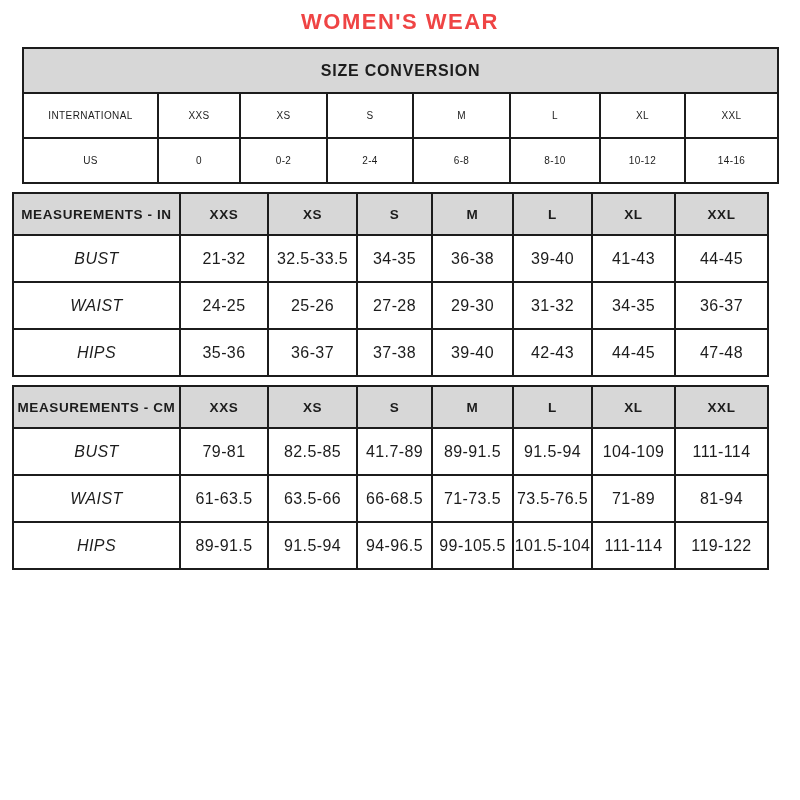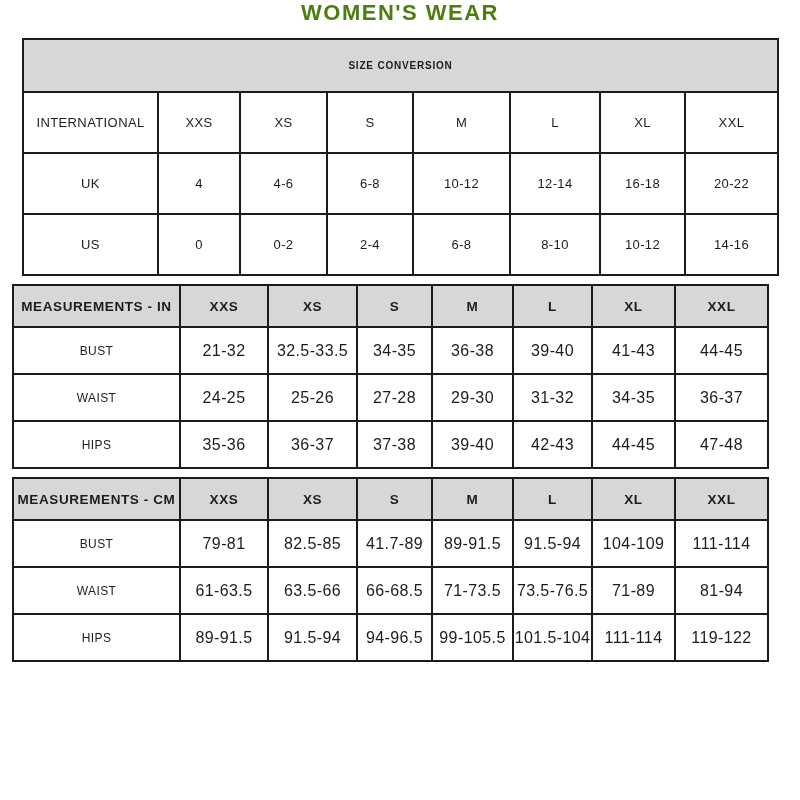--- a/index.html
+++ b/index.html
@@ -10,58 +10,59 @@
     width: 800px;
     height: 800px;
     overflow: hidden;
   }
   .page { width: 800px; height: 800px; }
   .title {
     text-align: center;
     font-size: 22px;
     font-weight: bold;
     letter-spacing: 1.5px;
-    color: #4d7c0f;
+    padding-top: 9px;
+    color: #ef4444;
   }
   table {
     border-collapse: collapse;
     table-layout: fixed;
     margin-left: 22px;
     width: 756px;
   }
   #size-table { margin-top: 12px; }
   #in-table, #cm-table { margin-top: 8px; margin-left: 12px; }
   td, th {
     border: 2px solid #1c1c1c;
     text-align: center;
     vertical-align: middle;
     letter-spacing: 0.4px;
     font-weight: normal;
     overflow: hidden;
     white-space: nowrap;
   }
   
-  #size-table td { height: 61px; font-size: 13px; }
+  #size-table td { height: 45px; font-size: 10px; }
   #size-table th.banner {
-    height: 53px;
+    height: 45px;
     background: #d7d7d7;
-    font-size: 10px;
+    font-size: 16px;
     font-weight: bold;
     letter-spacing: 0.8px;
   }
   
   .meas th {
     height: 42px;
     background: #d7d7d7;
     font-size: 13.5px;
     font-weight: bold;
     letter-spacing: 0.6px;
   }
   .meas td { height: 47px; font-size: 16px; }
-  .meas td.rowlabel { font-size: 12px; }
+  .meas td.rowlabel { font-size: 16px; font-style: italic; }
 </style>
 </head>
 <body>
 
 <div class="page">
 
   <div class="title">WOMEN'S WEAR</div>
 
   <table id="size-table">
     <colgroup>
@@ -80,30 +81,20 @@
     </tr>
     <tr>
       <td>INTERNATIONAL</td>
       <td>XXS</td>
       <td>XS</td>
       <td>S</td>
       <td>M</td>
       <td>L</td>
       <td>XL</td>
       <td>XXL</td>
-    </tr>
-    <tr>
-      <td>UK</td>
-      <td>4</td>
-      <td>4-6</td>
-      <td>6-8</td>
-      <td>10-12</td>
-      <td>12-14</td>
-      <td>16-18</td>
-      <td>20-22</td>
     </tr>
     <tr>
       <td>US</td>
       <td>0</td>
       <td>0-2</td>
       <td>2-4</td>
       <td>6-8</td>
       <td>8-10</td>
       <td>10-12</td>
       <td>14-16</td>

